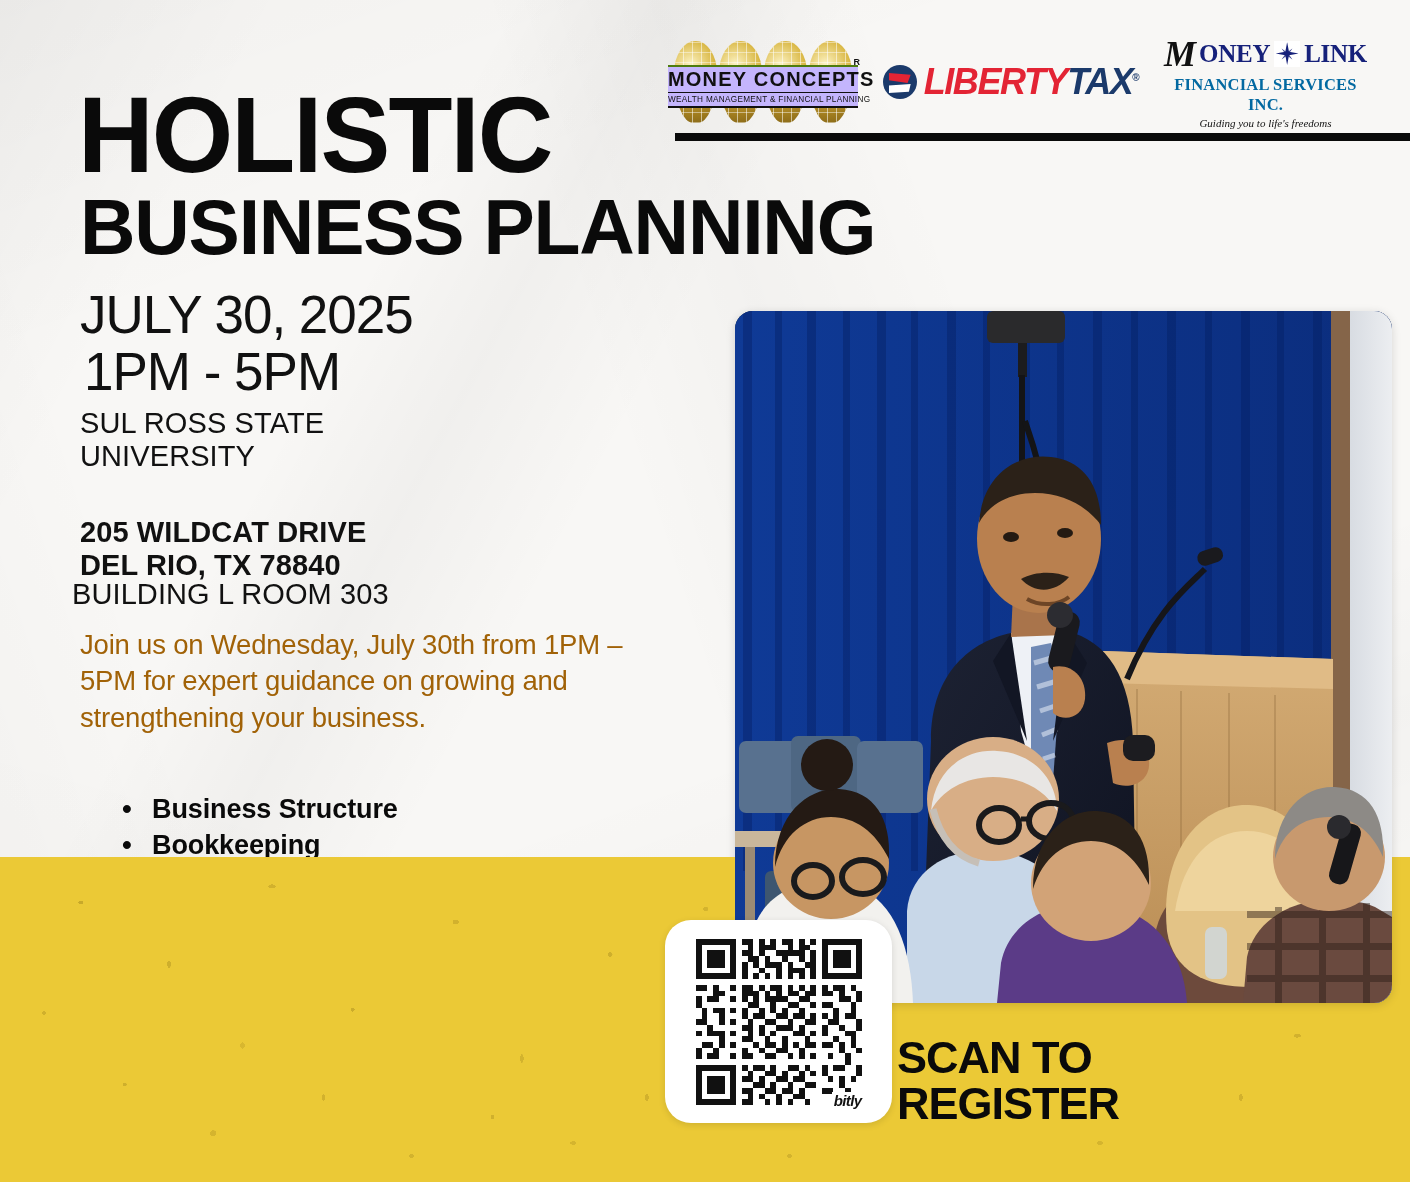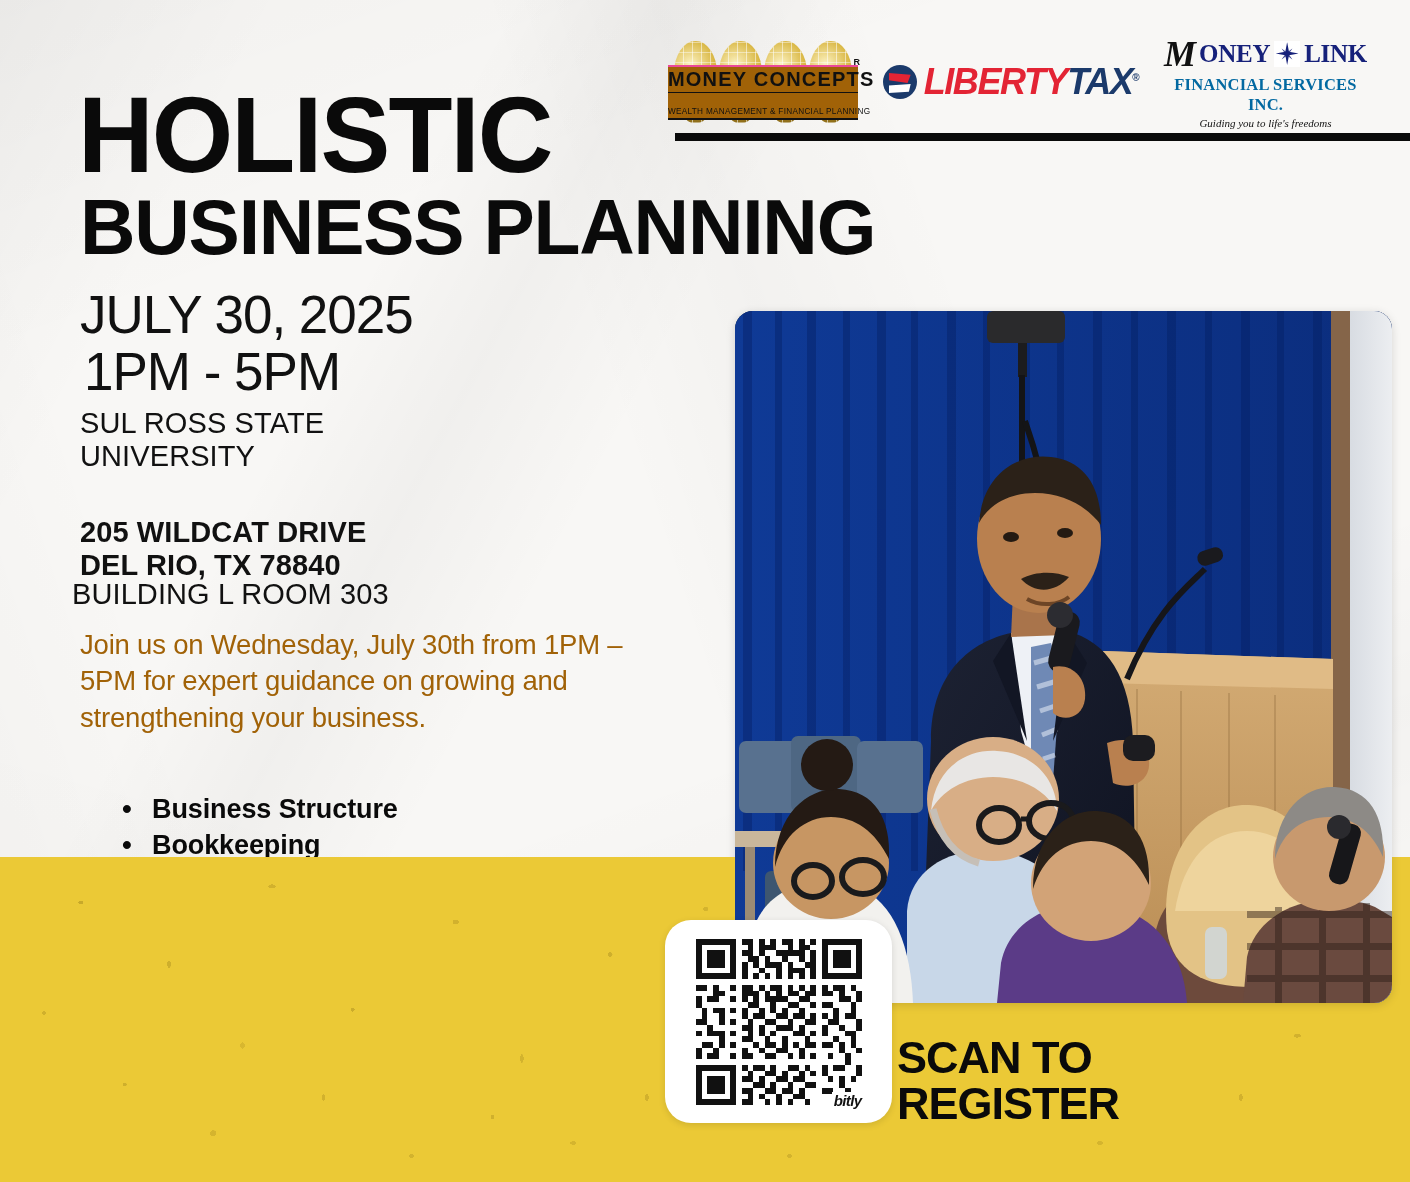--- a/index.html
+++ b/index.html
@@ -87,31 +87,31 @@
     opacity: .95;
   }
   .globe::before {
     content:""; position:absolute; inset:0;
     background:
       repeating-linear-gradient(90deg, rgba(255,255,255,.55) 0 1px, transparent 1px 9px),
       repeating-linear-gradient(0deg,  rgba(255,255,255,.45) 0 1px, transparent 1px 10px);
   }
   .logo-mc .mc-bar {
     position: absolute; left: 0; top: 26px;
-    width: 190px; background: #a16207;
-    border-top: 2px solid #ec4899; border-bottom: 2px solid #111;
+    width: 190px; background: #c4b5fd;
+    border-top: 2px solid #4d7c0f; border-bottom: 2px solid #111;
     padding: 2px 0 2px; text-align: center;
   }
   .mc-name {
     font-weight: 700; font-size: 20px; letter-spacing: 1.2px;
     color: #111; line-height: 1.05; white-space: nowrap;
   }
   .mc-sub {
     font-size: 8.2px; letter-spacing: .3px; color: #111;
-    border-top: 1px solid #111; margin-top: 2px; padding-top: 14px;
+    border-top: 1px solid #111; margin-top: 2px; padding-top: 2px;
     white-space: nowrap;
   }
   .mc-reg {
     position: absolute; right: -2px; top: 18px;
     font-size: 9px; color: #111; font-weight: 700;
   }
   .logo-lt { display: flex; align-items: center; gap: 7px; }
   .lt-mark {
     width: 34px; height: 34px; border-radius: 50%;
     background: #1b3a6b; position: relative; overflow: hidden;

